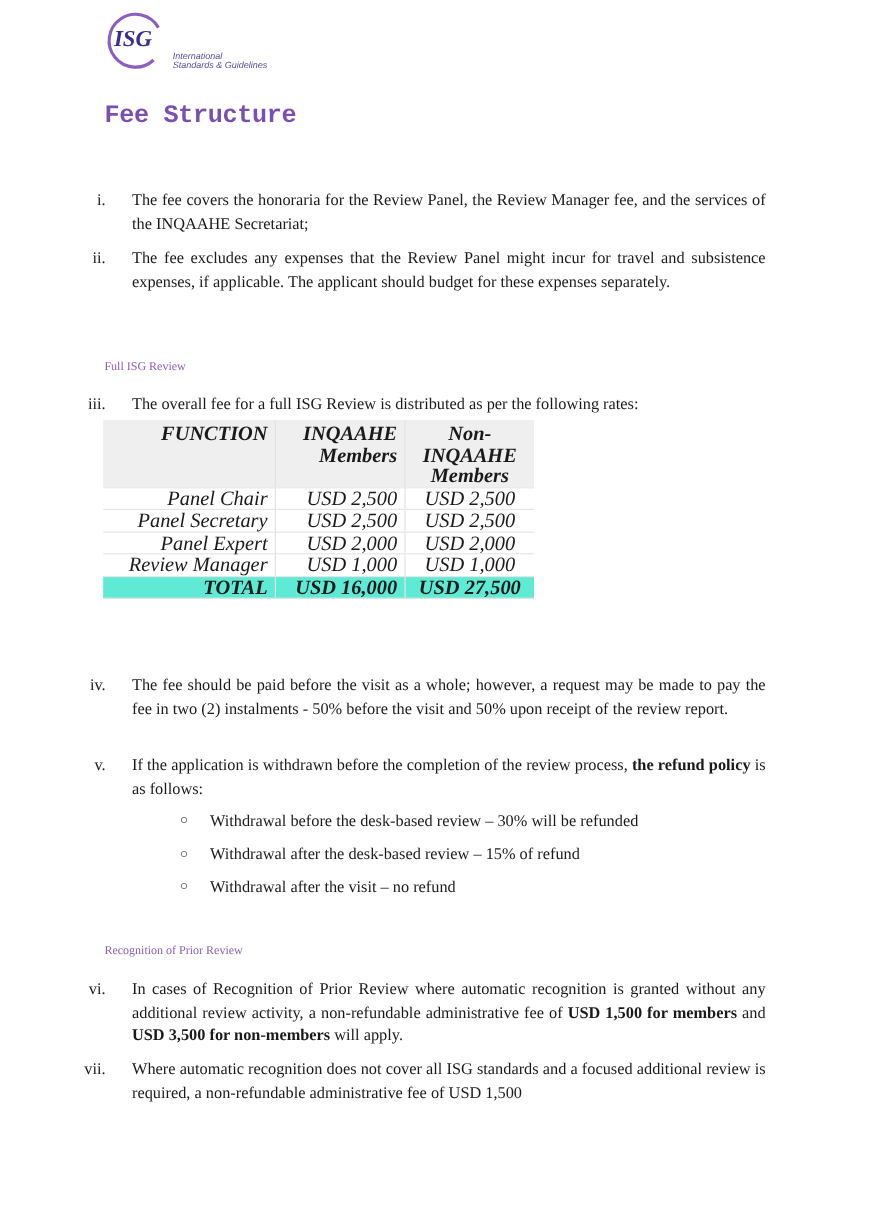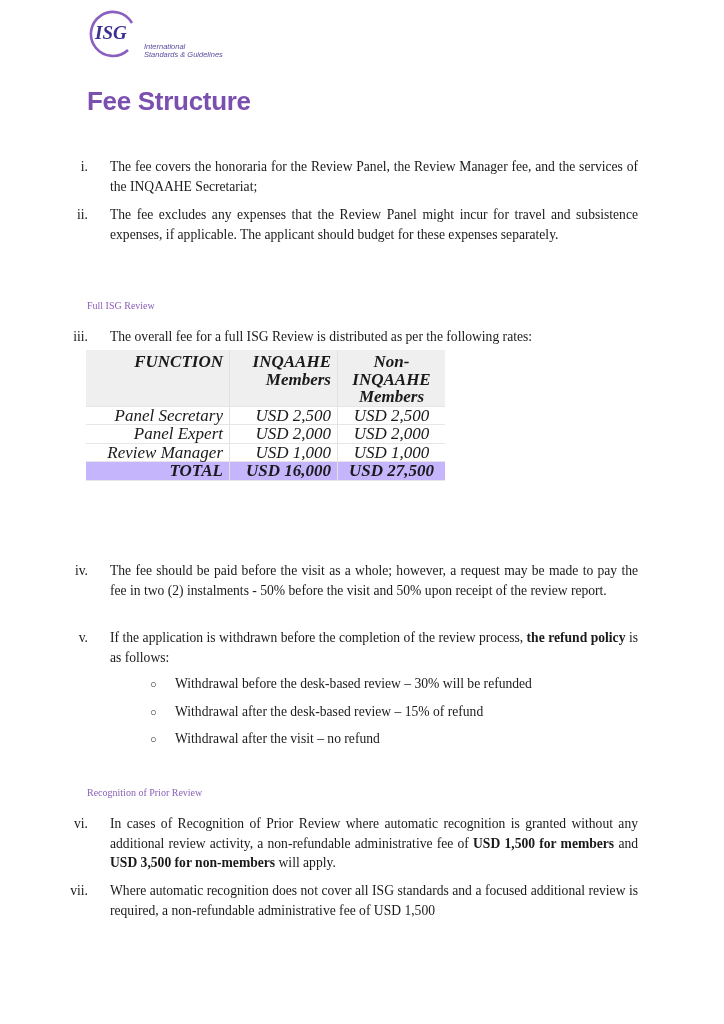--- a/index.html
+++ b/index.html
@@ -10,42 +10,42 @@
   }
   .logo { position: absolute; left: 88px; top: 9px; display: flex; align-items: flex-end; font-style: italic; }
   .logo-mark { width: 50px; height: 50px; position: relative; }
   .logo-mark svg { position: absolute; left: 0; top: 0; }
   .logo-text {
     margin-left: 6px; font-family: "Liberation Sans", sans-serif;
     font-size: 7.5px; line-height: 8px; color: #5b4aa0;
   }
   .title {
     position: absolute; left: 87px; top: 86px; margin: 0;
-    font-family: Liberation Sans, sans-serif; font-weight: bold;
-    font-size: 26px; color: #7b4fb0; letter-spacing: -0.3px;
+    font-family: Liberation Mono, monospace; font-weight: bold;
+    font-size: 21px; color: #7b4fb0; letter-spacing: -0.3px;
   }
   .item {
     position: absolute; left: 64px; width: 574px;
     font-size: 13.6px; line-height: 19.5px;
   }
   .item .num { position: absolute; left: 0; width: 24px; text-align: right; }
   .item .body { margin-left: 46px; text-align: justify; }
   .subhead {
     position: absolute; left: 87px; font-size: 10px; color: #8a5fb8;
   }
   .fee-table {
     position: absolute; left: 86px; top: 350px; border-collapse: collapse;
     font-style: italic; font-size: 17px; line-height: 17.5px;
   }
   .fee-table td, .fee-table th { padding: 0 6px; border-bottom: 1px solid #e6e6e6; }
   .fee-table th { font-weight: bold; background: #efefef; vertical-align: top; padding-top: 3px; }
   .fee-table .c1 { width: 131px; text-align: right; }
   .fee-table .c2 { width: 95px; text-align: right; border-left: 1px solid #e2e2e2; }
   .fee-table .c3 { width: 95px; text-align: center; border-left: 1px solid #e2e2e2; }
-  .fee-table tr.total td { background: #c4b5fd; font-weight: bold; }
+  .fee-table tr.total td { background: #5eead4; font-weight: bold; }
   .fee-table td { vertical-align: top; }
   .refund-list { position: absolute; left: 150px; font-size: 13.6px; }
   .refund-list .ri { height: 27.5px; display: flex; }
   .refund-list .bul { width: 25px; font-size: 11px; padding-top: 2px; }
   b { font-weight: bold; }
 </style>
 </head>
 <body>
 
 <div class="logo">
@@ -78,20 +78,25 @@
   <span class="num">iii.</span>
   <div class="body">The overall fee for a full ISG Review is distributed as per the following rates:</div>
 </div>
 
 <table class="fee-table">
   <tbody>
       <tr>
     <th class="c1">FUNCTION</th>
     <th class="c2">INQAAHE Members</th>
     <th class="c3">Non-INQAAHE Members</th>
+  </tr>
+  <tr>
+    <td class="c1">Panel Chair</td>
+    <td class="c2">USD 2,500</td>
+    <td class="c3">USD 2,500</td>
   </tr>
   <tr>
     <td class="c1">Panel Secretary</td>
     <td class="c2">USD 2,500</td>
     <td class="c3">USD 2,500</td>
   </tr>
   <tr>
     <td class="c1">Panel Expert</td>
     <td class="c2">USD 2,000</td>
     <td class="c3">USD 2,000</td>

